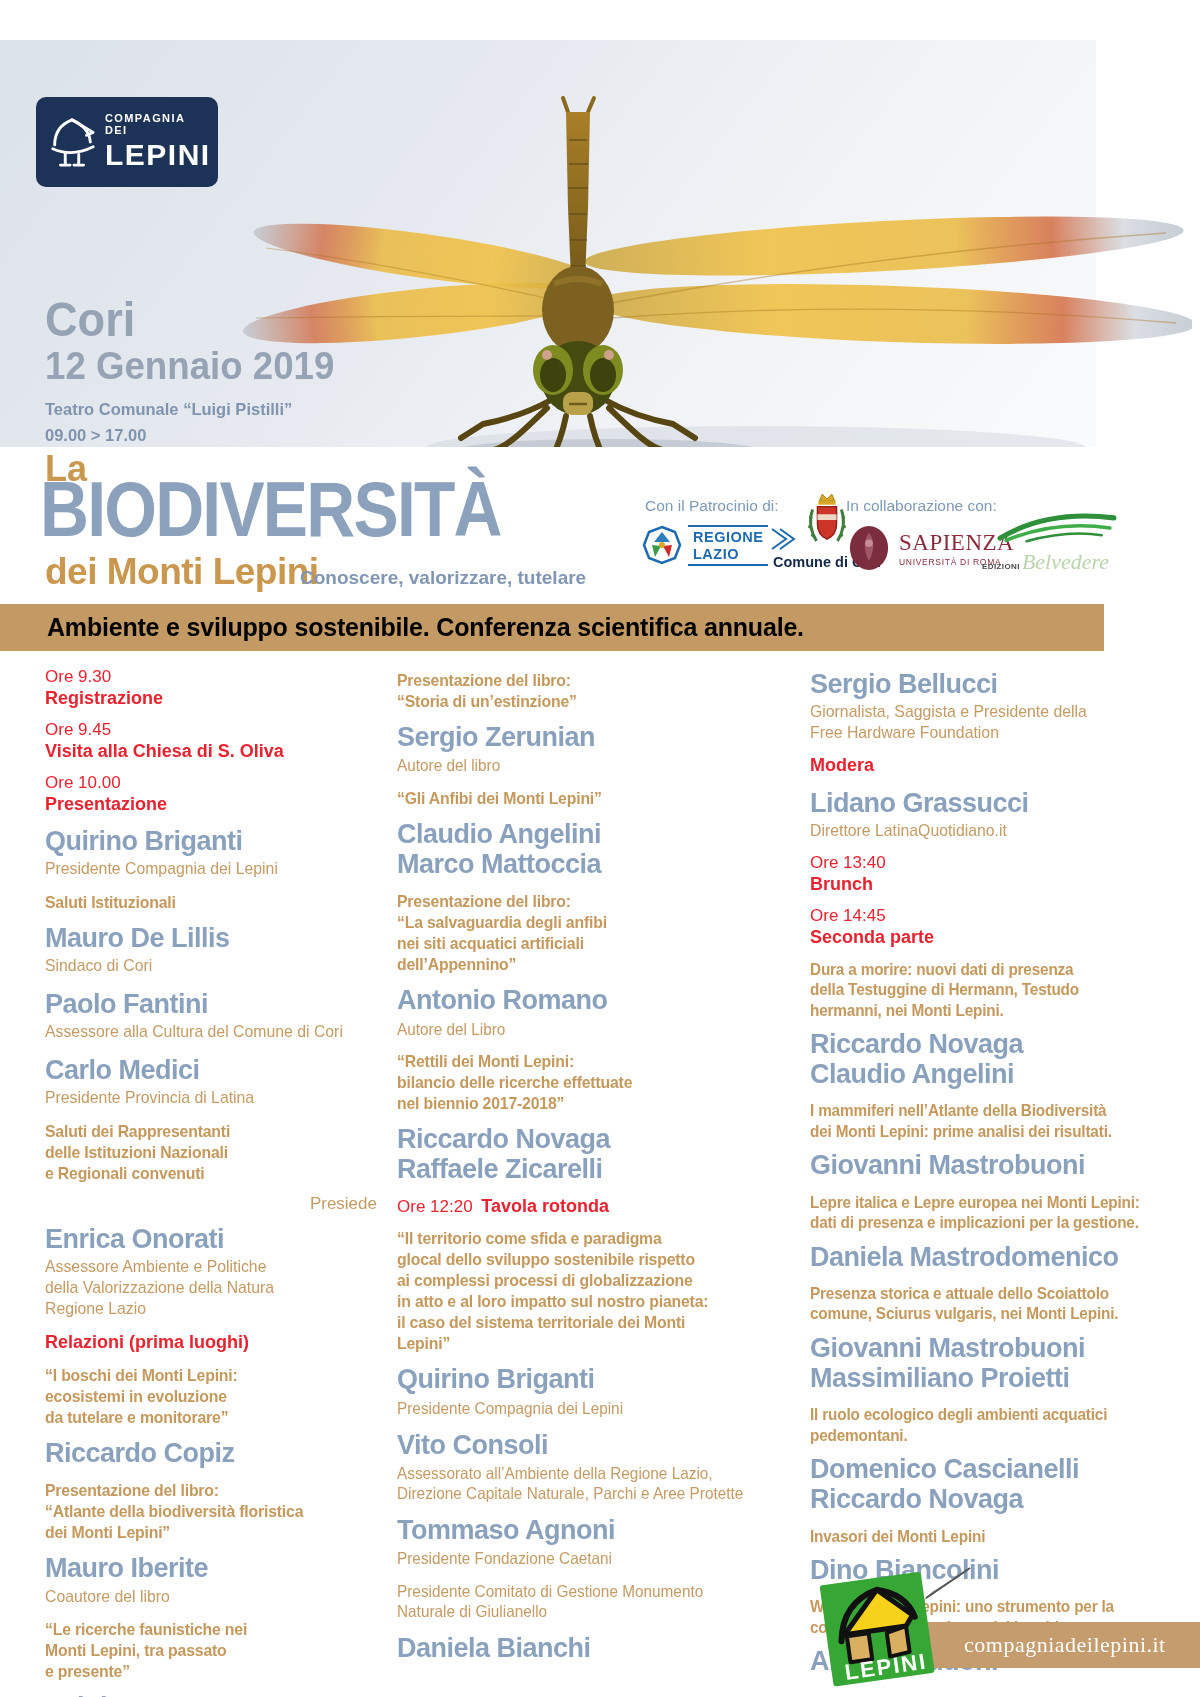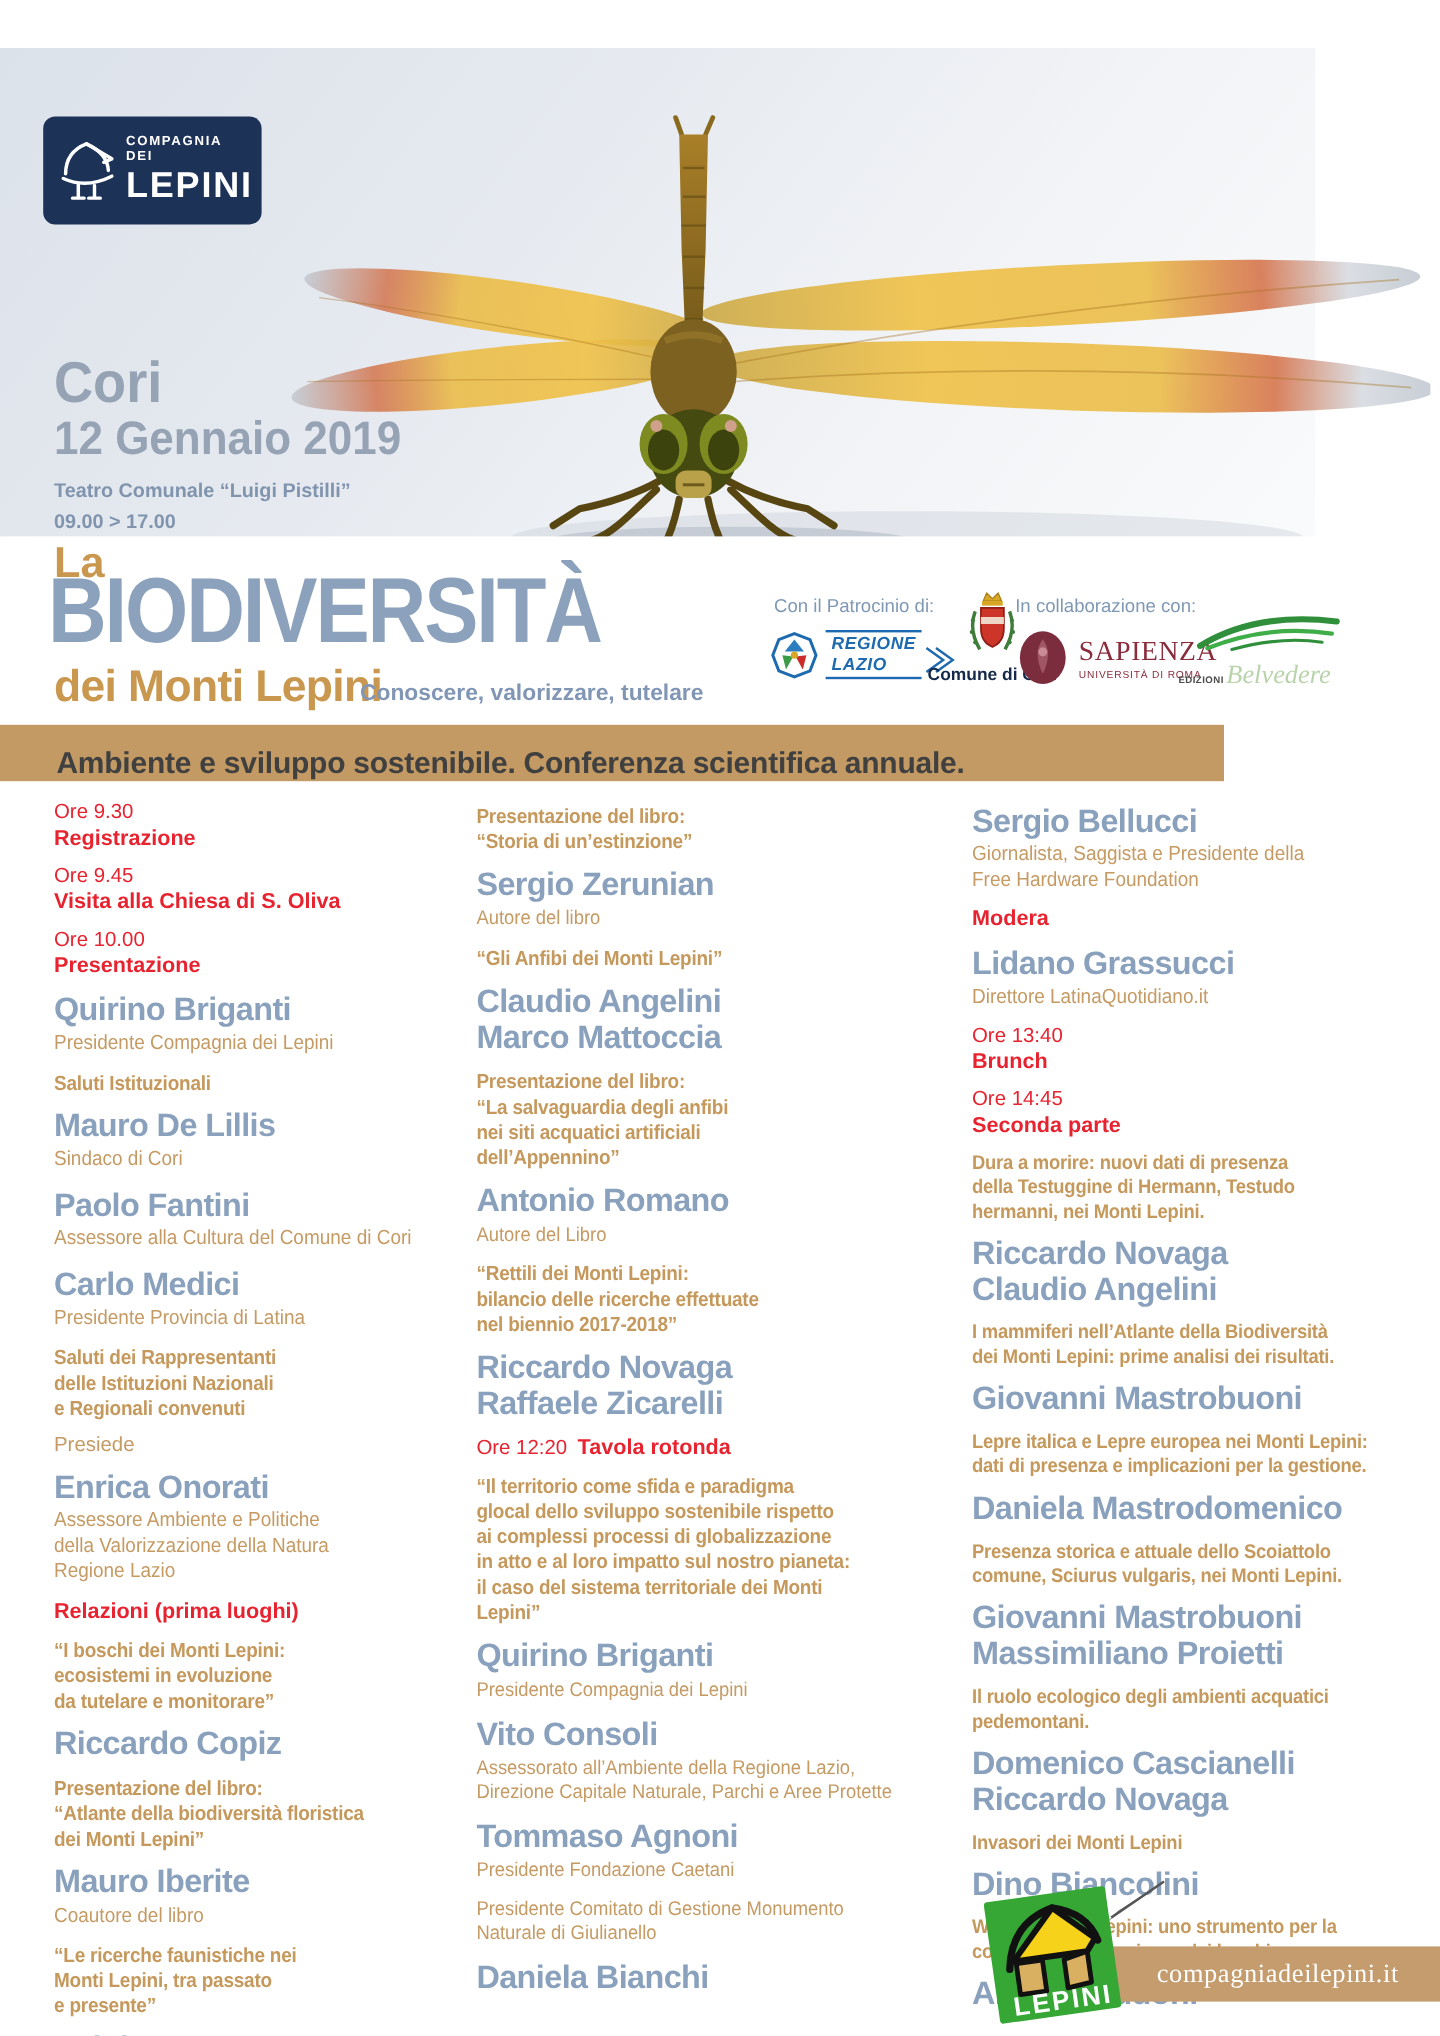--- a/index.html
+++ b/index.html
@@ -25,61 +25,61 @@
   
   .title-band{position:absolute;left:0;top:447px;width:1200px;height:157px;background:#fff;}
   .t-article{position:absolute;left:45px;top:1px;font-size:36px;font-weight:bold;color:#c9974e;}
   .t-main{position:absolute;left:40px;top:24px;font-size:77px;font-weight:800;color:#8ba1bc;
           letter-spacing:-2px;transform:scaleX(.88);transform-origin:left top;white-space:nowrap;line-height:1;}
   .t-sub{position:absolute;left:45px;top:104px;font-size:37px;font-weight:bold;color:#c9974e;letter-spacing:-0.5px;}
   .t-tagline{position:absolute;left:300px;top:120px;font-size:19px;font-weight:bold;color:#8096b4;}
 
   .p-label{position:absolute;font-size:15.5px;color:#7f99b5;}
   .lab-patro{left:645px;top:50px;} .lab-collab{left:846px;top:50px;}
-  .regione{position:absolute;left:642px;top:78px;display:flex;align-items:flex-end;font-style:italic;}
+  .regione{position:absolute;left:642px;top:78px;display:flex;align-items:flex-start;}
   .regione-emblem{width:40px;height:40px;flex:none;}
   .regione-text{margin-left:6px;border-top:2px solid #1d6ab0;border-bottom:2px solid #1d6ab0;padding:2px 5px;}
   .regione-line{font-size:14.5px;font-weight:800;color:#1d6ab0;line-height:1.15;letter-spacing:.5px;}
   .regione-chev{margin-left:3px;}
   .comune{position:absolute;left:766px;top:44px;width:122px;text-align:center;}
   .comune-crest{width:44px;height:58px;}
   .comune-name{font-size:14.5px;font-weight:800;color:#14284a;margin-top:1px;}
   .sapienza{position:absolute;left:848px;top:78px;display:flex;align-items:flex-start;}
   .sap-blob{width:42px;height:46px;flex:none;}
   .sap-text{margin-left:9px;padding-top:6px;}
   .sap-name{font-family:"Liberation Serif",serif;font-size:23px;color:#8a2c3c;letter-spacing:.5px;line-height:1;}
   .sap-sub{font-size:8.5px;color:#8a2c3c;letter-spacing:.7px;margin-top:3px;}
   .belvedere{position:absolute;left:982px;top:74px;width:170px;height:60px;}
   .bel-leaves{position:absolute;left:14px;top:-14px;width:122px;height:38px;}
   .bel-row{position:absolute;left:0;top:28px;white-space:nowrap;}
   .bel-small{font-size:8px;font-weight:bold;color:#4a4a4a;letter-spacing:.4px;}
   .bel-name{font-family:"Liberation Serif",serif;font-size:22px;font-style:italic;color:#b9d3ab;margin-left:2px;}
 
   
-  .banner{position:absolute;left:0;top:604px;width:1020px;height:47px;background:#c39a63;
-          color:#404040;display:flex;align-items:flex-end;}
+  .banner{position:absolute;left:0;top:604px;width:1104px;height:47px;background:#c39a63;
+          color:#000000;display:flex;align-items:center;}
   .banner span{font-size:25px;font-weight:800;margin-left:47px;letter-spacing:-0.2px;}
 
   
   .program{position:absolute;left:45px;top:667px;right:40px;display:flex;align-items:flex-start;}
   .col-a{width:332px;margin-right:20px;}
   .col-b{width:365px;margin-right:48px;}
   .col-c{width:350px;}
   .pi-time{margin:0 0 10px;}
   .pi-time-t{font-size:17px;color:#e82330;line-height:1.2;}
   .pi-time-l{font-size:18px;color:#e82330;font-weight:800;line-height:1.2;margin-top:1px;}
   .pi-timeinline{margin:6px 0 10px;color:#e82330;font-size:17px;}
   .pi-inline-l{font-size:18px;font-weight:800;margin-left:4px;}
   .pi-speaker{margin:2px 0 12px;}
   .pi-name{font-size:27px;font-weight:800;color:#8aa1bd;line-height:1.12;letter-spacing:-0.5px;}
   .pi-role{font-size:17px;color:#c59a63;line-height:1.22;margin-top:3px;white-space:pre-line;
            width:107%;transform:scaleX(.93);transform-origin:left top;}
   .pi-label{font-size:17px;font-weight:800;color:#c5985c;line-height:1.24;margin:3px 0 10px;
             white-space:pre-line;width:107%;transform:scaleX(.93);transform-origin:left top;letter-spacing:-0.2px;}
-  .pi-plain{font-size:17px;color:#c59a63;margin:2px 0 10px;}
+  .pi-plain{font-size:17px;color:#c59a63;margin:2px 0 10px;text-align:right;}
   .pi-redbold{font-size:18px;font-weight:800;color:#e82330;margin:8px 0 12px;}
   .col-b .pi-role{font-size:16.5px;}
   .col-c .pi-label{font-size:16.5px;margin-bottom:9px;}
   .col-c .pi-speaker{margin-bottom:11px;}
 
   
   .site-bar{position:absolute;left:872px;top:1622px;right:0;height:46px;background:#c49c6d;z-index:2;
             display:flex;align-items:center;}
   .site-bar span{font-family:"Liberation Serif",serif;font-size:22px;color:#fff;margin-left:92px;letter-spacing:.5px;}
   .footer-logo{position:absolute;left:806px;top:1564px;width:180px;height:133px;z-index:3;}

